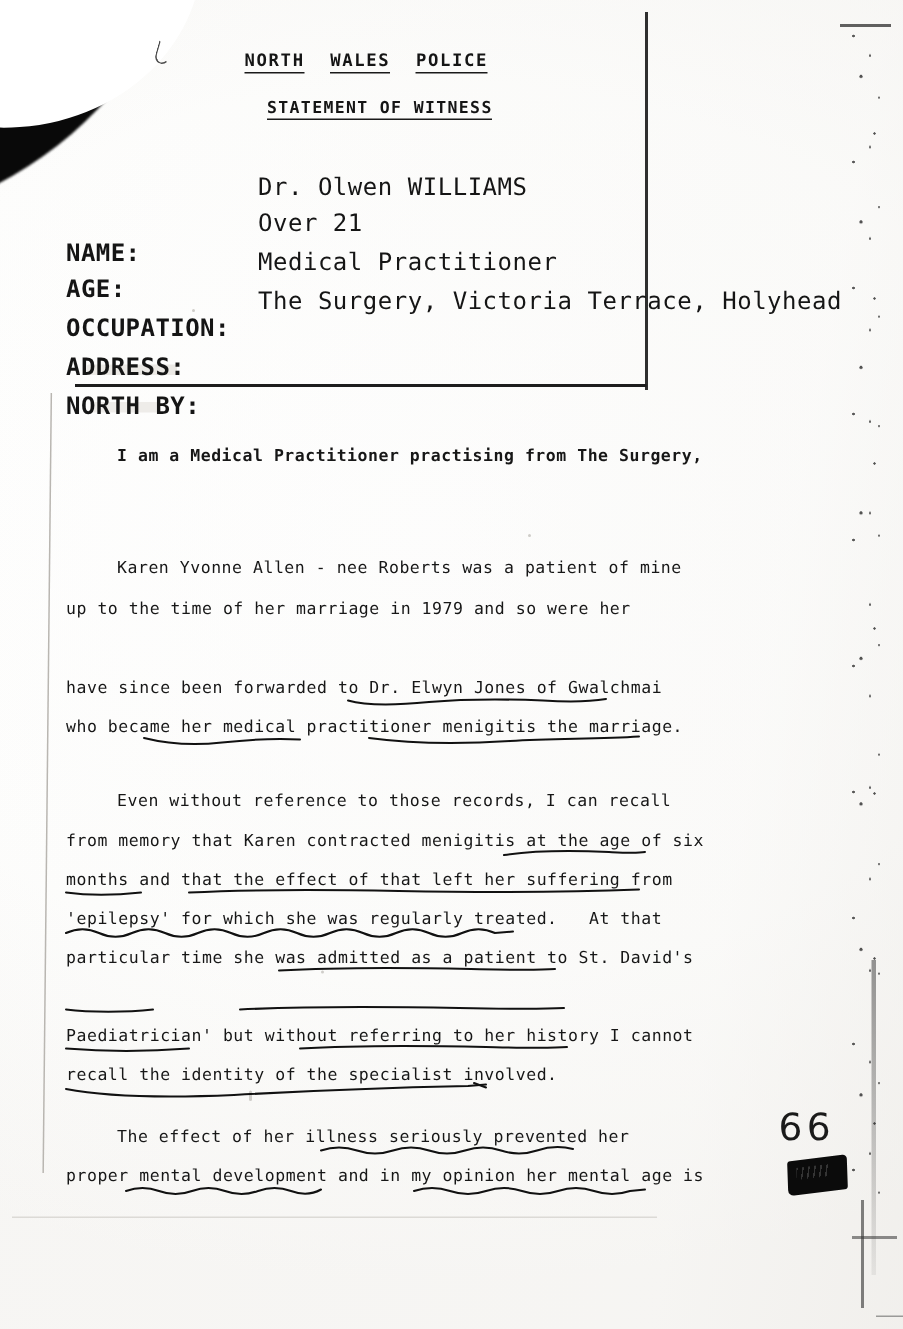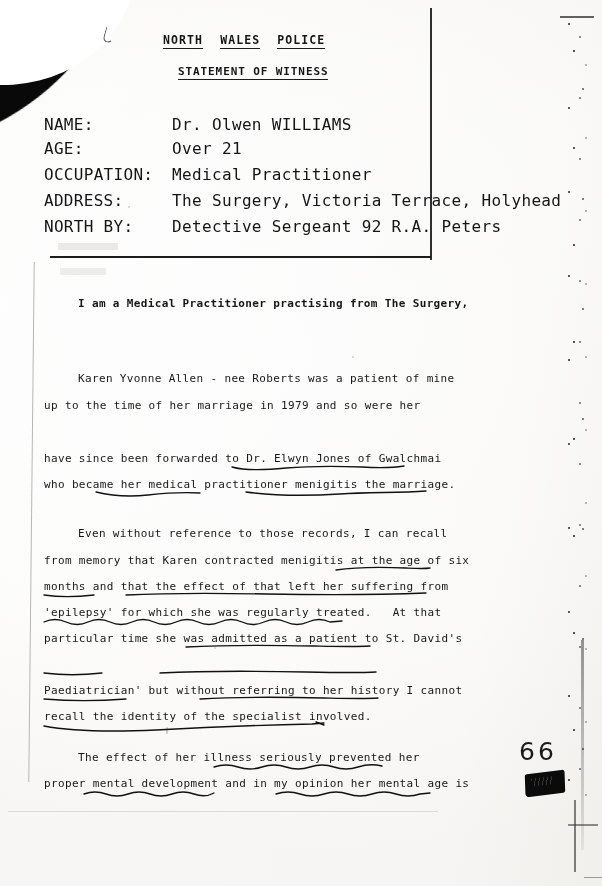--- a/index.html
+++ b/index.html
@@ -118,21 +118,21 @@
     letter-spacing:1.1px;
   }
   .hdr-word{ border-bottom:1.3px solid #1a1a1a; padding-bottom:1px; }
   .hdr-gap{ display:inline-block; width:17px; }
 
   #title-org{ left:163px; top:33px; }
   #title-doc{ left:178px; top:65px; font-size:11px; letter-spacing:.9px; }
   #title-doc .u{ border-bottom:1.3px solid #1a1a1a; padding-bottom:1px; }
   .detail-label{
     position:absolute; left:44px;
-    font-weight:400; letter-spacing:.3px;
+    font-weight:700; letter-spacing:.3px;margin-top:44px;
   }
   .detail-value{ position:absolute; left:172px; letter-spacing:.35px; }
 
   
   .bline{
     position:absolute; left:44px;
     font-size:11px; letter-spacing:.35px;
     color:#171717;
   }
   .bline.ind{ left:78px; }
@@ -209,21 +209,20 @@
   <div class="typed detail-label" style="top:139px">AGE:</div>
   <div class="typed detail-value" style="top:139px">Over 21</div>
 
   <div class="typed detail-label" style="top:165px">OCCUPATION:</div>
   <div class="typed detail-value" style="top:165px">Medical Practitioner</div>
 
   <div class="typed detail-label" style="top:191px">ADDRESS:</div>
   <div class="typed detail-value" style="top:191px">The Surgery, Victoria Terrace, Holyhead</div>
 
   <div class="typed detail-label" style="top:217px">NORTH BY:</div>
-  <div class="typed detail-value" style="top:217px">Detective Sergeant 92 R.A. Peters</div>
 
   <div class="typed bline ind" style="top:297px;font-weight:700">I am a Medical Practitioner practising from The Surgery,</div>
 
   <div class="typed bline ind" style="top:372px">Karen Yvonne Allen - nee Roberts was a patient of mine</div>
   <div class="typed bline" style="top:399px">up to the time of her marriage in 1979 and so were her</div>
   <div class="typed bline" style="top:452px">have since been forwarded to Dr. Elwyn Jones of Gwalchmai</div>
   <div class="typed bline" style="top:478px">who became her medical practitioner menigitis the marriage.</div>
 
   <div class="ann" style="left:232px;top:463px;width:172px">
     <svg width="172" height="9" viewBox="0 0 172 9" preserveAspectRatio="none">

